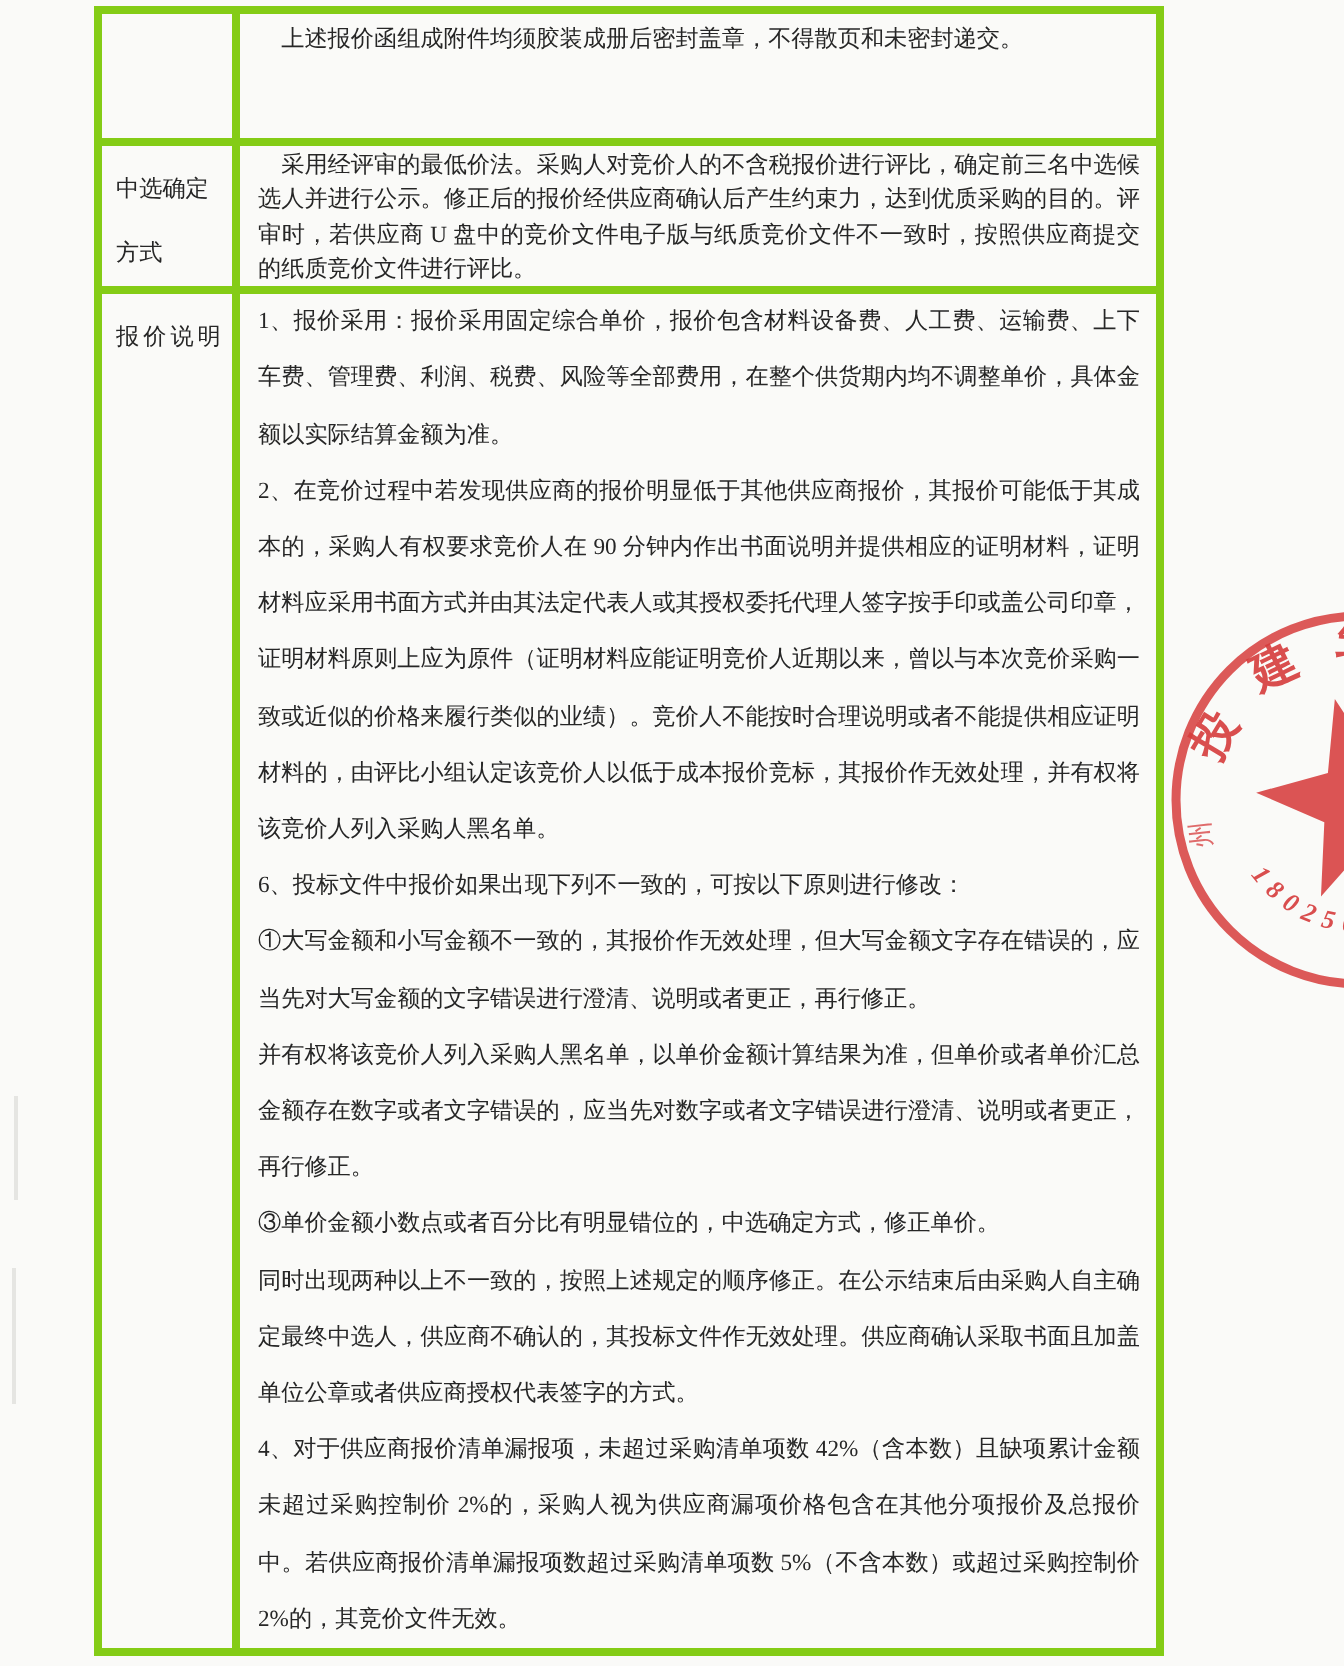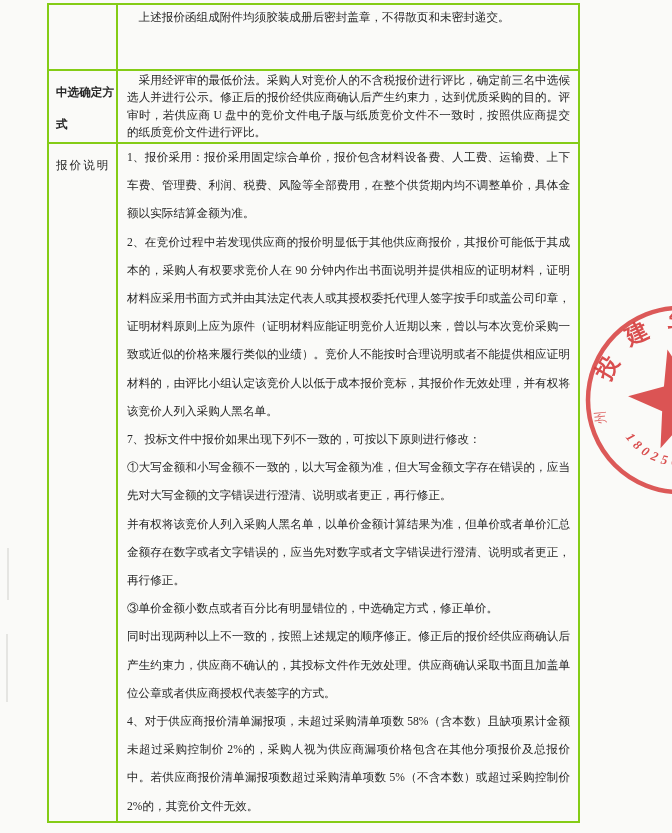--- a/index.html
+++ b/index.html
@@ -9,32 +9,32 @@
     font-family:"Liberation Serif","DejaVu Serif",serif;
     color:#262626;
     -webkit-font-smoothing:antialiased;
   }
   table.doc{
     position:absolute;left:47px;top:3px;
     width:531px;table-layout:fixed;
     border-collapse:collapse;
   }
   table.doc td{
-    border:2px solid #84cc16;
+    border:4px solid #84cc16;
     vertical-align:top;
     font-size:11.6px;
   }
   col.c-head{width:69px;}
   col.c-body{width:462px;}
   td.rowhead{
     padding:6px 1px 0 7px;
     line-height:32px;
     text-align:left;
   }
-  td.rowhead.tight{letter-spacing:0;font-weight:bold;}
+  td.rowhead.tight{letter-spacing:0;}
   td.rowhead.wide{letter-spacing:2px;}
   td.body{
     padding:0 8px 0 9px;
     text-align:justify;
   }
   td.body p{margin:0;}
   tr.r1{height:66px;}
   tr.r2{height:73px;}
   tr.r3{height:677px;}
   .r1 td.body{padding-top:4px;line-height:17.4px;}
@@ -76,26 +76,26 @@
     <td class="rowhead tight">中选确定方式</td>
     <td class="body">
       <p>采用经评审的最低价法。采购人对竞价人的不含税报价进行评比，确定前三名中选候选人并进行公示。修正后的报价经供应商确认后产生约束力，达到优质采购的目的。评审时，若供应商 U 盘中的竞价文件电子版与纸质竞价文件不一致时，按照供应商提交的纸质竞价文件进行评比。</p>
     </td>
   </tr>
   <tr class="r3">
     <td class="rowhead wide">报价说明</td>
     <td class="body">
       <p>1、报价采用：报价采用固定综合单价，报价包含材料设备费、人工费、运输费、上下车费、管理费、利润、税费、风险等全部费用，在整个供货期内均不调整单价，具体金额以实际结算金额为准。</p>
       <p>2、在竞价过程中若发现供应商的报价明显低于其他供应商报价，其报价可能低于其成本的，采购人有权要求竞价人在 90 分钟内作出书面说明并提供相应的证明材料，证明材料应采用书面方式并由其法定代表人或其授权委托代理人签字按手印或盖公司印章，证明材料原则上应为原件（证明材料应能证明竞价人近期以来，曾以与本次竞价采购一致或近似的价格来履行类似的业绩）。竞价人不能按时合理说明或者不能提供相应证明材料的，由评比小组认定该竞价人以低于成本报价竞标，其报价作无效处理，并有权将该竞价人列入采购人黑名单。</p>
-      <p>7、投标文件中报价如果出现下列不一致的，可按以下原则进行修改：</p>
-      <p>①大写金额和小写金额不一致的，以大写金额为准，但大写金额文字存在错误的，应当先对大写金额的文字错误进行澄清、说明或者更正，再行修正。</p>
+      <p>6、投标文件中报价如果出现下列不一致的，可按以下原则进行修改：</p>
+      <p>①大写金额和小写金额不一致的，其报价作无效处理，但大写金额文字存在错误的，应当先对大写金额的文字错误进行澄清、说明或者更正，再行修正。</p>
       <p>并有权将该竞价人列入采购人黑名单，以单价金额计算结果为准，但单价或者单价汇总金额存在数字或者文字错误的，应当先对数字或者文字错误进行澄清、说明或者更正，再行修正。</p>
       <p>③单价金额小数点或者百分比有明显错位的，中选确定方式，修正单价。</p>
-      <p>同时出现两种以上不一致的，按照上述规定的顺序修正。修正后的报价经供应商确认后产生约束力，供应商不确认的，其投标文件作无效处理。供应商确认采取书面且加盖单位公章或者供应商授权代表签字的方式。</p>
-      <p>4、对于供应商报价清单漏报项，未超过采购清单项数 58%（含本数）且缺项累计金额未超过采购控制价 2%的，采购人视为供应商漏项价格包含在其他分项报价及总报价中。若供应商报价清单漏报项数超过采购清单项数 5%（不含本数）或超过采购控制价 2%的，其竞价文件无效。</p>
+      <p>同时出现两种以上不一致的，按照上述规定的顺序修正。在公示结束后由采购人自主确定最终中选人，供应商不确认的，其投标文件作无效处理。供应商确认采取书面且加盖单位公章或者供应商授权代表签字的方式。</p>
+      <p>4、对于供应商报价清单漏报项，未超过采购清单项数 42%（含本数）且缺项累计金额未超过采购控制价 2%的，采购人视为供应商漏项价格包含在其他分项报价及总报价中。若供应商报价清单漏报项数超过采购清单项数 5%（不含本数）或超过采购控制价 2%的，其竞价文件无效。</p>
     </td>
   </tr>
 </tbody>
   </table>
 
 <svg class="seal" viewBox="0 0 210 210" xmlns="http://www.w3.org/2000/svg">
   <defs>
     <path id="arcTop" d="M 34.1 117.5 A 72 72 0 0 1 175.9 92.5" fill="none"></path>
     <path id="arcSide" d="M 31.5 130 A 78 78 0 0 1 30 98" fill="none"></path>
     <path id="arcNum" d="M 47.8 138 A 66 66 0 0 0 162.2 138" fill="none"></path>

